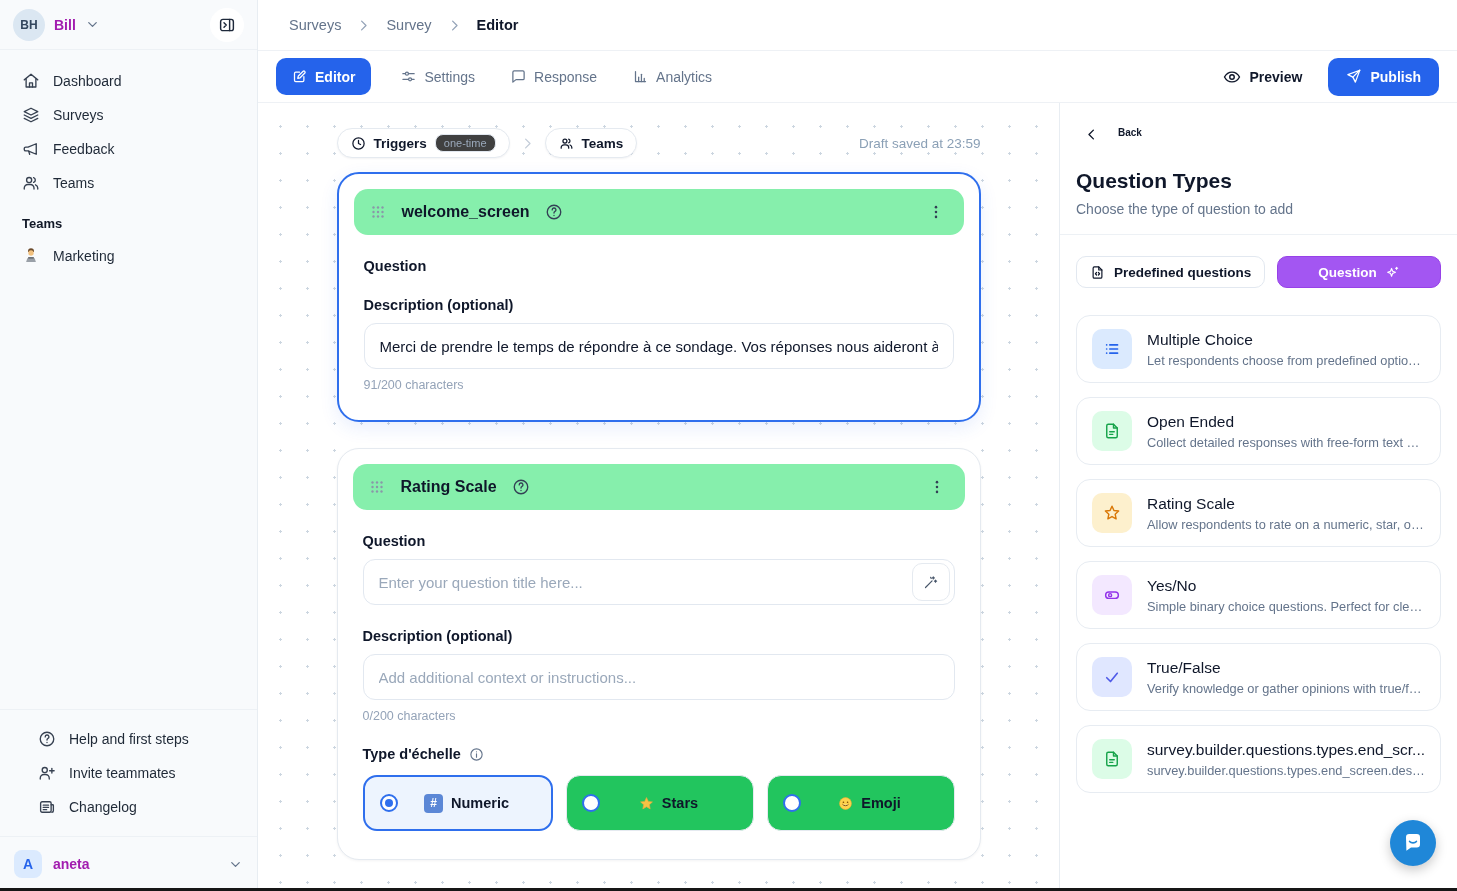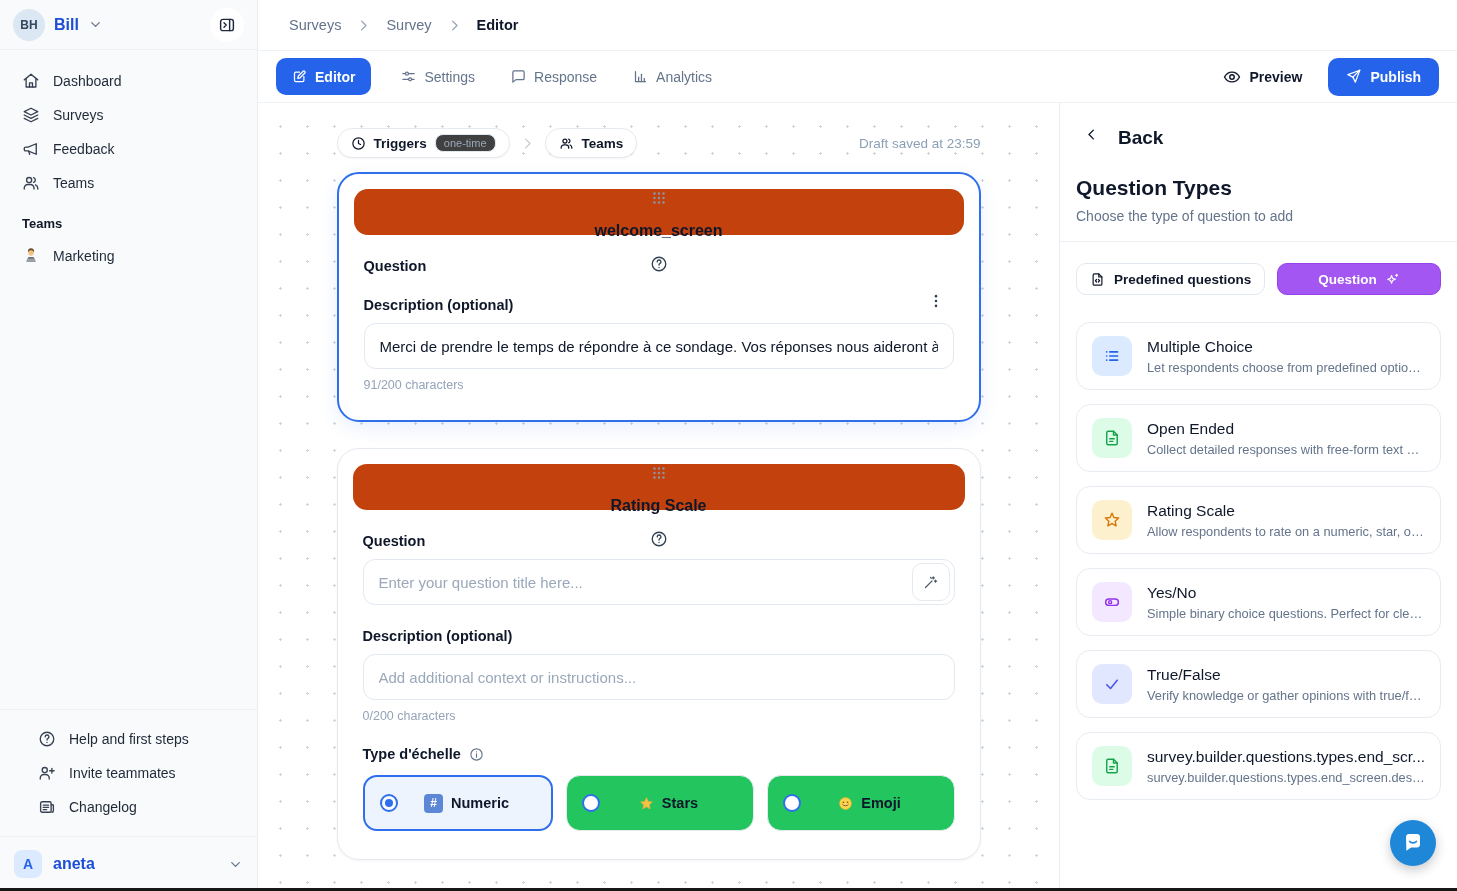--- a/index.html
+++ b/index.html
@@ -10,21 +10,21 @@
     display:flex; background:#fff; color:#0f172a;
   }
   svg { display:block; }
   .ic { width:18px; height:18px; }
   .ic-sm { width:15px; height:15px; }
 
   
   .sidebar { width:258px; min-width:258px; background:#f8fafc; border-right:1px solid #e8edf2; display:flex; flex-direction:column; }
   .sb-top { height:50px; min-height:50px; display:flex; align-items:center; gap:9px; padding:0 13px; border-bottom:1px solid #edf1f5; }
   .avatar-circle { width:32px; height:32px; border-radius:50%; background:#dbe7f2; color:#33475e; font-size:12px; font-weight:700; display:flex; align-items:center; justify-content:center; }
-  .sb-name { font-weight:700; font-size:16px; color:#1d4ed8; }
+  .sb-name { font-weight:700; font-size:14px; color:#a21caf; }
   .sb-caret { color:#64748b; display:flex; }
   .collapse-btn { margin-left:auto; width:34px; height:34px; border-radius:50%; background:#fff; border:none; display:flex; align-items:center; justify-content:center; color:#1e293b; cursor:pointer; }
   .sb-nav { padding:14px 12px 0; }
   .sb-item { display:flex; align-items:center; gap:13px; height:34px; padding:0 10px; border-radius:8px; font-size:14px; color:#1f2937; cursor:pointer; }
   .sb-item .sb-ico { color:#374151; display:flex; }
   .sb-section { font-size:13px; font-weight:700; color:#111827; padding:16px 10px 8px; }
   .sb-bottom { margin-top:auto; border-top:1px solid #edf1f5; padding:12px 28px; }
   .sb-account { border-top:1px solid #edf1f5; padding:13px 14px; display:flex; align-items:center; gap:11px; }
   .avatar-square { width:28px; height:28px; border-radius:8px; background:#dbeafe; color:#2563eb; font-weight:700; font-size:14px; display:flex; align-items:center; justify-content:center; }
 
@@ -52,21 +52,21 @@
   .canvas-col { width:644px; margin:0 auto; }
   .chips-row { display:flex; align-items:center; gap:10px; }
   .chip { display:flex; align-items:center; gap:8px; background:#fff; border:1px solid #e5eaf0; border-radius:999px; height:30px; padding:0 13px; font-size:13.5px; font-weight:600; color:#0f172a; box-shadow:0 1px 2px rgba(15,23,42,.05); cursor:pointer; }
   .chip-badge { border:1px solid #e2e8f0; border-radius:8px; padding:2px 8px; font-size:11px; font-weight:400; color:#9aa8ba; background:#404040; }
   .row-sep { color:#c3ccd8; display:flex; }
   .draft { margin-left:auto; font-size:13.5px; color:#8ba0b6; }
 
   .qcard { background:#fff; border-radius:22px; margin-top:14px; padding:15px 15px 28px; }
   .qcard.selected { border:2px solid #2f6fed; box-shadow:0 6px 18px rgba(37,99,235,.10); }
   .qcard.plain { border:1px solid #e5eaf0; margin-top:26px; box-shadow:0 1px 3px rgba(15,23,42,.05); }
-  .qcard-head { background:#c2410c; border-radius:14px; height:46px; display:flex; align-items:center; gap:15px; padding:0 15px;flex-direction:column; }
+  .qcard-head { background:#86efac; border-radius:14px; height:46px; display:flex; align-items:center; gap:15px; padding:0 15px; }
   .qcard-title { font-size:16px; font-weight:700; }
   .grip { color:#8a97a8; display:flex; cursor:grab; }
   .head-help { color:#334155; display:flex; cursor:pointer; }
   .kebab { margin-left:auto; color:#334155; display:flex; background:none; border:none; cursor:pointer; padding:4px; }
   .qcard-body { padding:0 10px; }
   .field-label { margin-top:23px; font-size:14.5px; font-weight:600; color:#0f172a; display:flex; align-items:center; gap:8px; }
   .input-wrap { position:relative; margin-top:10px; }
   .text-input { width:100%; height:46px; border:1px solid #e2e8f0; border-radius:12px; padding:0 56px 0 15px; font-size:15px; color:#0f172a; font-family:inherit; background:#fff; outline:none; }
   .text-input.focused { border:2px solid #2f6fed; }
   .text-input::placeholder { color:#9aa8ba; }
@@ -77,21 +77,21 @@
   .scale-row { display:flex; gap:13px; margin-top:13px; }
   .scale-card { flex:1; height:56px; display:flex; align-items:center; padding:0 15px; border:1px solid #e5eaf0; border-radius:14px; background:#22c55e; cursor:pointer; }
   .scale-card.selected { border:2px solid #2f6fed; background:#edf4fe; }
   .radio { width:18px; height:18px; min-width:18px; border-radius:50%; border:2px solid #2f6fed; display:flex; align-items:center; justify-content:center; background:#fff; }
   .radio .dot { width:8px; height:8px; border-radius:50%; background:#2f6fed; }
   .scale-label { flex:1; display:flex; align-items:center; justify-content:center; gap:8px; font-size:14.5px; font-weight:600; color:#0f172a; }
   .keycap { width:19px; height:19px; border-radius:4px; background:#5b87d6; color:#fff; font-size:12px; font-weight:700; display:flex; align-items:center; justify-content:center; }
 
   
   .panel { width:398px; min-width:398px; background:#fff; border-left:1px solid #e8edf2; padding:24px 16px; overflow:hidden; position:relative; }
-  .back-row { display:flex; align-items:flex-start; gap:19px; padding-left:8px; font-size:19px; font-weight:600; color:#0f172a; cursor:pointer; }
+  .back-row { display:flex; align-items:flex-start; gap:19px; padding-left:8px; font-size:10px; font-weight:600; color:#0f172a; cursor:pointer; }
   .panel-title { font-size:21px; font-weight:700; margin:27px 0 0 0; }
   .panel-sub { font-size:14px; color:#64748b; margin-top:8px; }
   .panel-divider { height:1px; background:#edf1f5; margin:17px -16px 0; }
   .panel-actions { display:flex; gap:12px; margin-top:21px; }
   .predef-btn { flex:1.17; height:32px; display:flex; align-items:center; justify-content:center; gap:9px; border:1px solid #e2e8f0; border-radius:10px; background:#fff; font-size:13.5px; font-weight:600; color:#0f172a; cursor:pointer; font-family:inherit; }
   .generate-btn { flex:1; height:32px; display:flex; align-items:center; justify-content:center; gap:8px; border:1px solid #9741e8; border-radius:10px; background:#a356f2; color:#fff; font-size:13.5px; font-weight:700; cursor:pointer; font-family:inherit; }
   .qtype-list { margin-top:27px; display:flex; flex-direction:column; gap:14px; }
   .qtype-card { display:flex; align-items:center; gap:15px; border:1px solid #e7ecf2; border-radius:14px; padding:13px 15px; background:#fff; cursor:pointer; }
   .qtype-icon { width:40px; height:40px; min-width:40px; border-radius:10px; display:flex; align-items:center; justify-content:center; }
   .qtype-icon.blue   { background:#dbeafe; color:#2563eb; }

